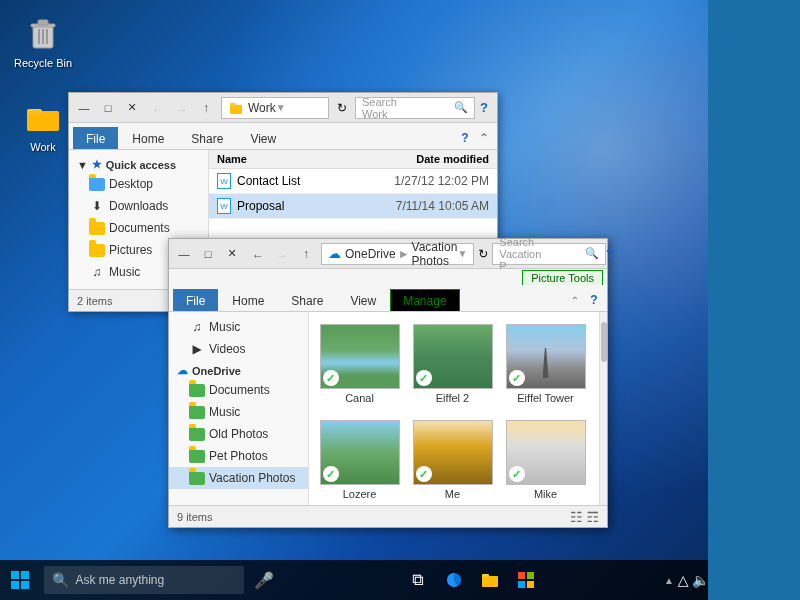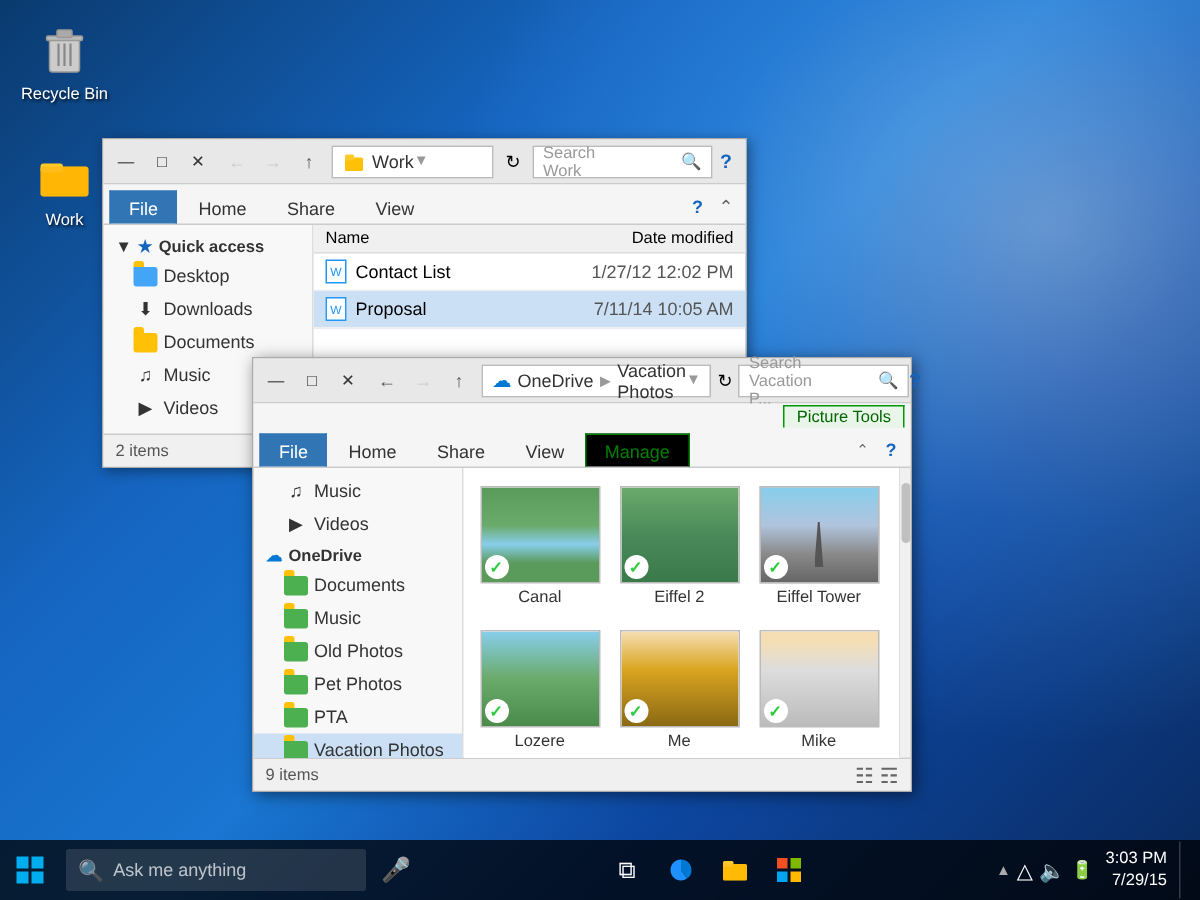--- a/index.html
+++ b/index.html
@@ -8,21 +8,21 @@
       height: 600px;
       overflow: hidden;
       font-family: 'Segoe UI', Arial, sans-serif;
       font-size: 12px;
       background: #1a6fa8;
       position: relative;
     }
 
     
     .desktop {
-      width: 800px;
+      width: 708px;
       height: 600px;
       position: relative;
       background: linear-gradient(135deg, #0a3a6e 0%, #1565c0 30%, #1976d2 50%, #0d47a1 70%, #0a2a5e 100%);
       overflow: hidden;
     }
 
     .desktop-bg-light {
       position: absolute;
       right: 0;
       top: 0;
@@ -298,21 +298,21 @@
     
     .file-list {
       flex: 1;
       overflow: auto;
     }
     .file-list-header {
       display: flex;
       border-bottom: 1px solid #ddd;
       background: #f0f0f0;
       font-size: 11px;
-      font-weight: normal;
+      font-weight: bold;
       padding: 3px 8px;
       position: sticky;
       top: 0;
     }
     .file-list-header .col-name { flex: 1; }
     .file-list-header .col-date { width: 130px; text-align: right; }
     .file-row {
       display: flex;
       align-items: center;
       padding: 4px 8px;
@@ -541,20 +541,26 @@
           <span class="item-icon">⬇</span>
           <span>Downloads</span>
         </div>
         <div class="sidebar-item">
           <span class="item-icon">
               <div class="folder-icon-sm"></div>
             </span>
           <span>Documents</span>
         </div>
         <div class="sidebar-item">
+          <span class="item-icon">
+              <div class="folder-icon-sm"></div>
+            </span>
+          <span>Pictures</span>
+        </div>
+        <div class="sidebar-item">
           <span class="item-icon">♫</span>
           <span>Music</span>
         </div>
         <div class="sidebar-item">
           <span class="item-icon">▶</span>
           <span>Videos</span>
         </div>
 
       </div>
 
@@ -662,26 +668,20 @@
               <div class="folder-icon-sm" style="background:#4CAF50;"></div>
             </span>
           <span>Old Photos</span>
         </div>
         <div class="sidebar-item">
           <span class="item-icon">
               <div class="folder-icon-sm" style="background:#4CAF50;"></div>
             </span>
           <span>Pet Photos</span>
         </div>
-        <div class="sidebar-item">
-          <span class="item-icon">
-              <div class="folder-icon-sm" style="background:#4CAF50;"></div>
-            </span>
-          <span>PTA</span>
-        </div>
         <div class="sidebar-item selected">
           <span class="item-icon">
               <div class="folder-icon-sm" style="background:#4CAF50;"></div>
             </span>
           <span>Vacation Photos</span>
         </div>
 
       </div>
 
       <div class="photo-grid">

